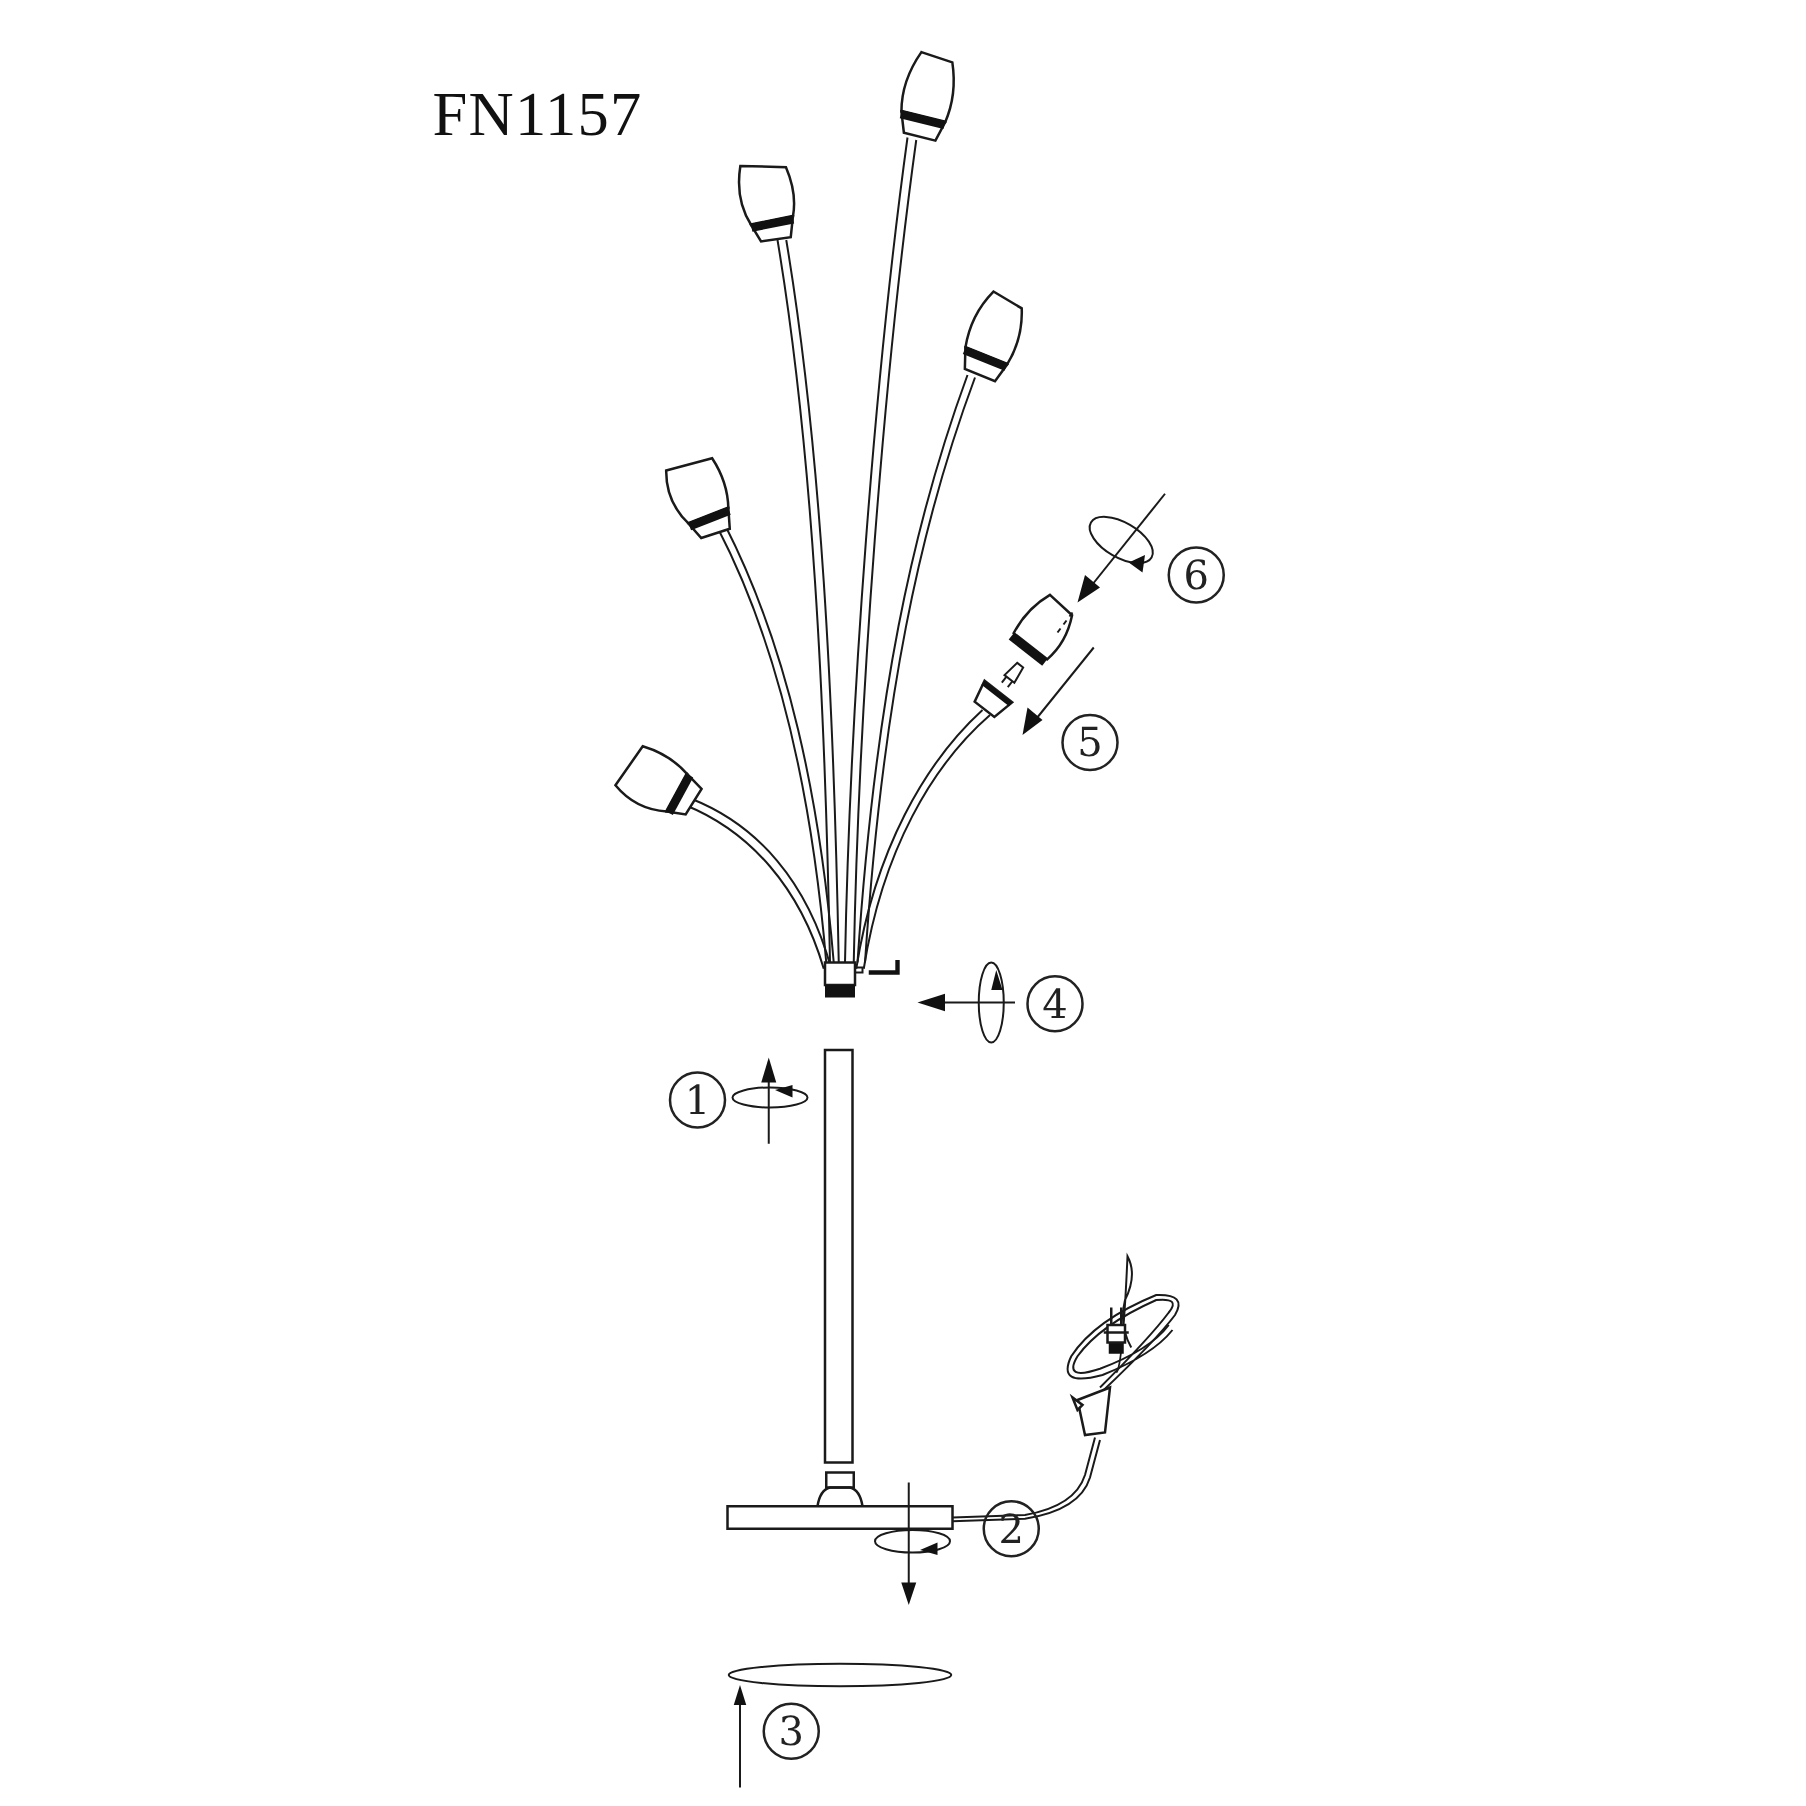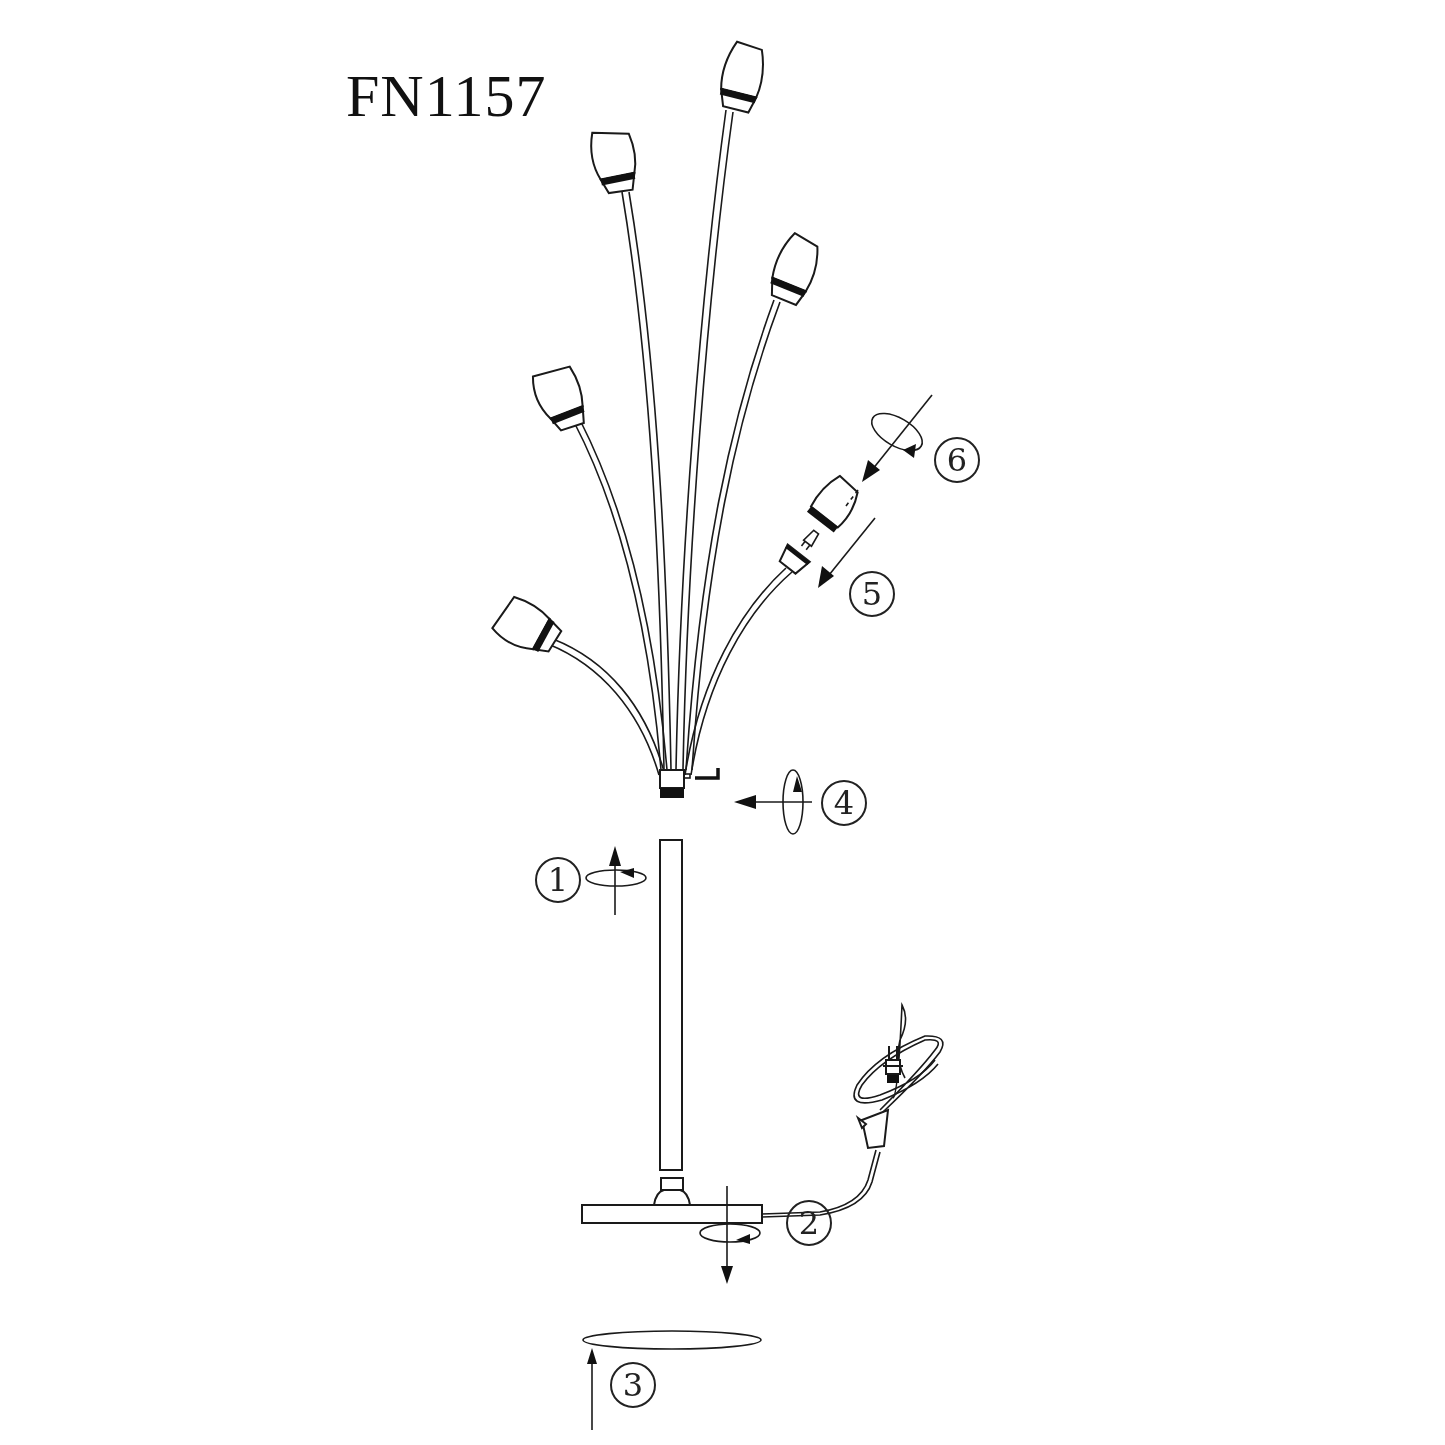--- a/index.html
+++ b/index.html
@@ -1,21 +1,21 @@
 <!DOCTYPE html>
 <html><head>
 <meta charset="utf-8">
 <style>
   html, body { margin: 0; padding: 0; background: #ffffff; }
   body { width: 1445px; height: 1445px; position: relative; overflow: hidden; }
   #canvas { position: absolute; left: 0; top: 0; width: 1445px; height: 1445px; }
   .title {
     position: absolute; left: 346px; top: 66px;
     font-family: "Liberation Serif", "DejaVu Serif", serif;
-    font-size: 60px; color: #111; letter-spacing: 1px; line-height: 1;
+    font-size: 50px; color: #111; letter-spacing: 1px; line-height: 1;
   }
   .step {
     position: absolute;
     font-family: "DejaVu Serif", "Liberation Serif", serif;
     width: 42px; height: 42px; border: 2px solid #222; border-radius: 50%;
     text-align: center; line-height: 42px; font-size: 32px; color: #222;
     box-sizing: content-box;
   }
   svg { position: absolute; left: 0; top: 0; }
   .ln { fill: none; stroke: #1a1a1a; stroke-width: 2; }

